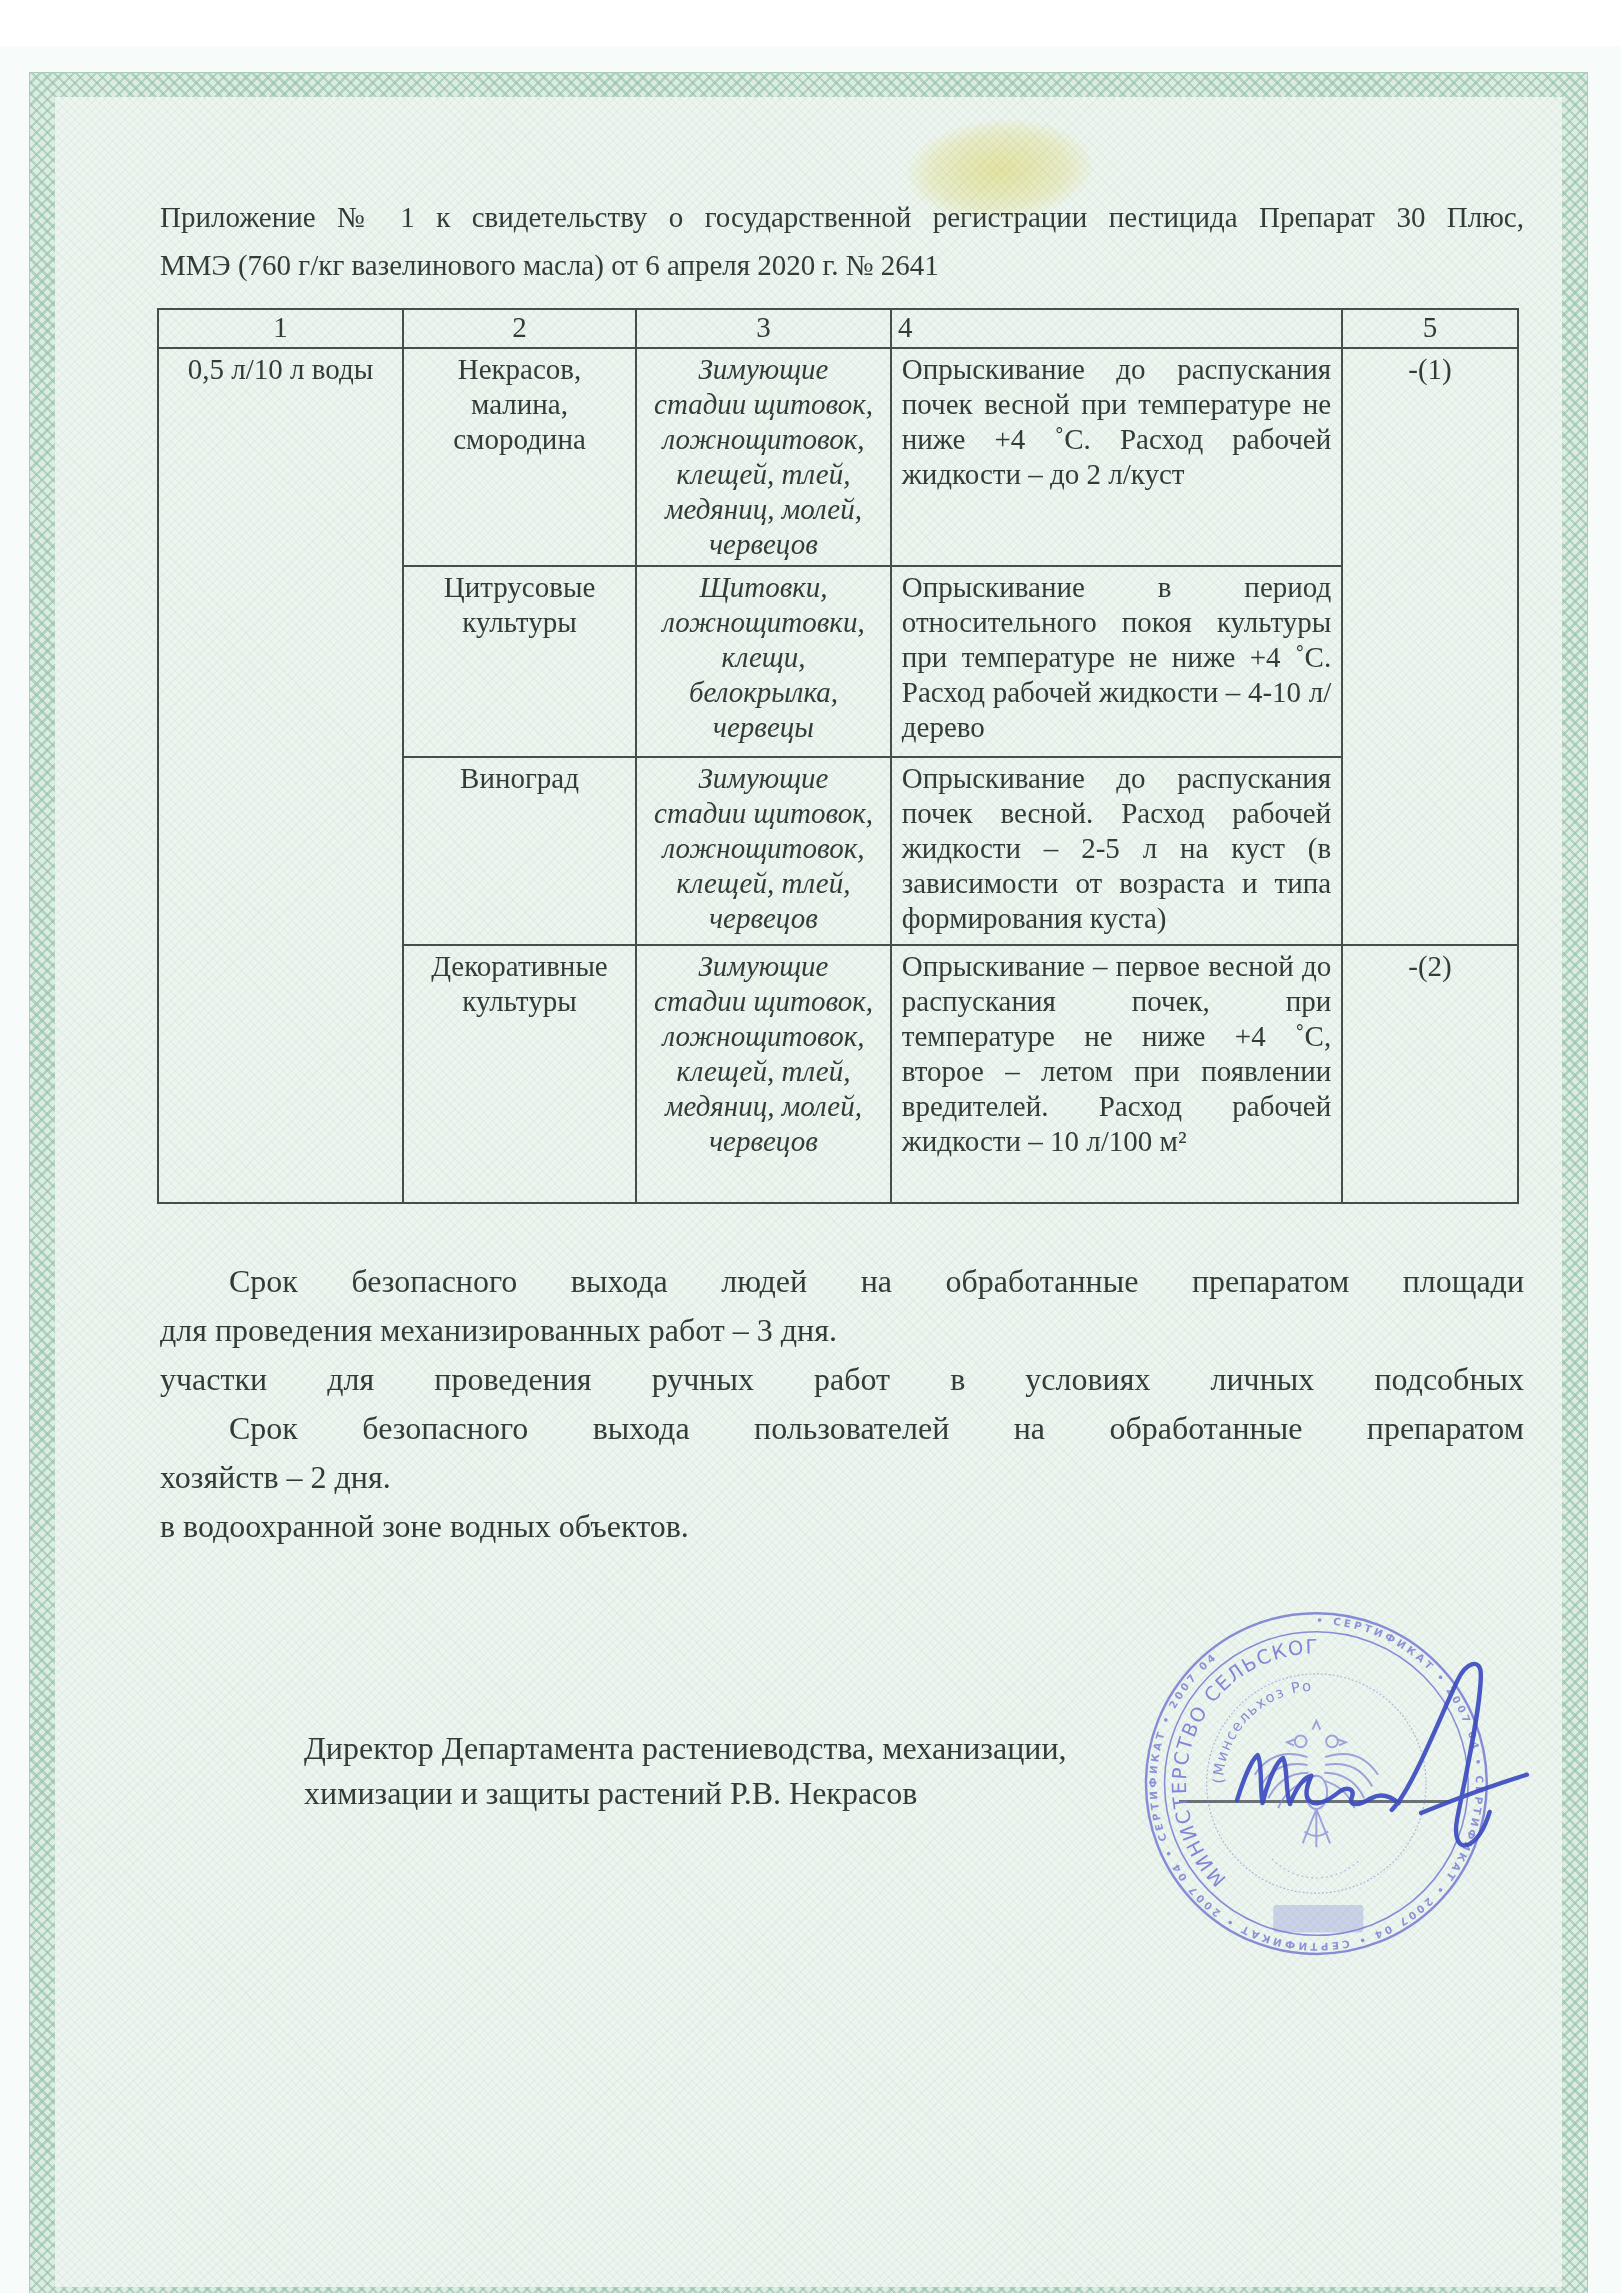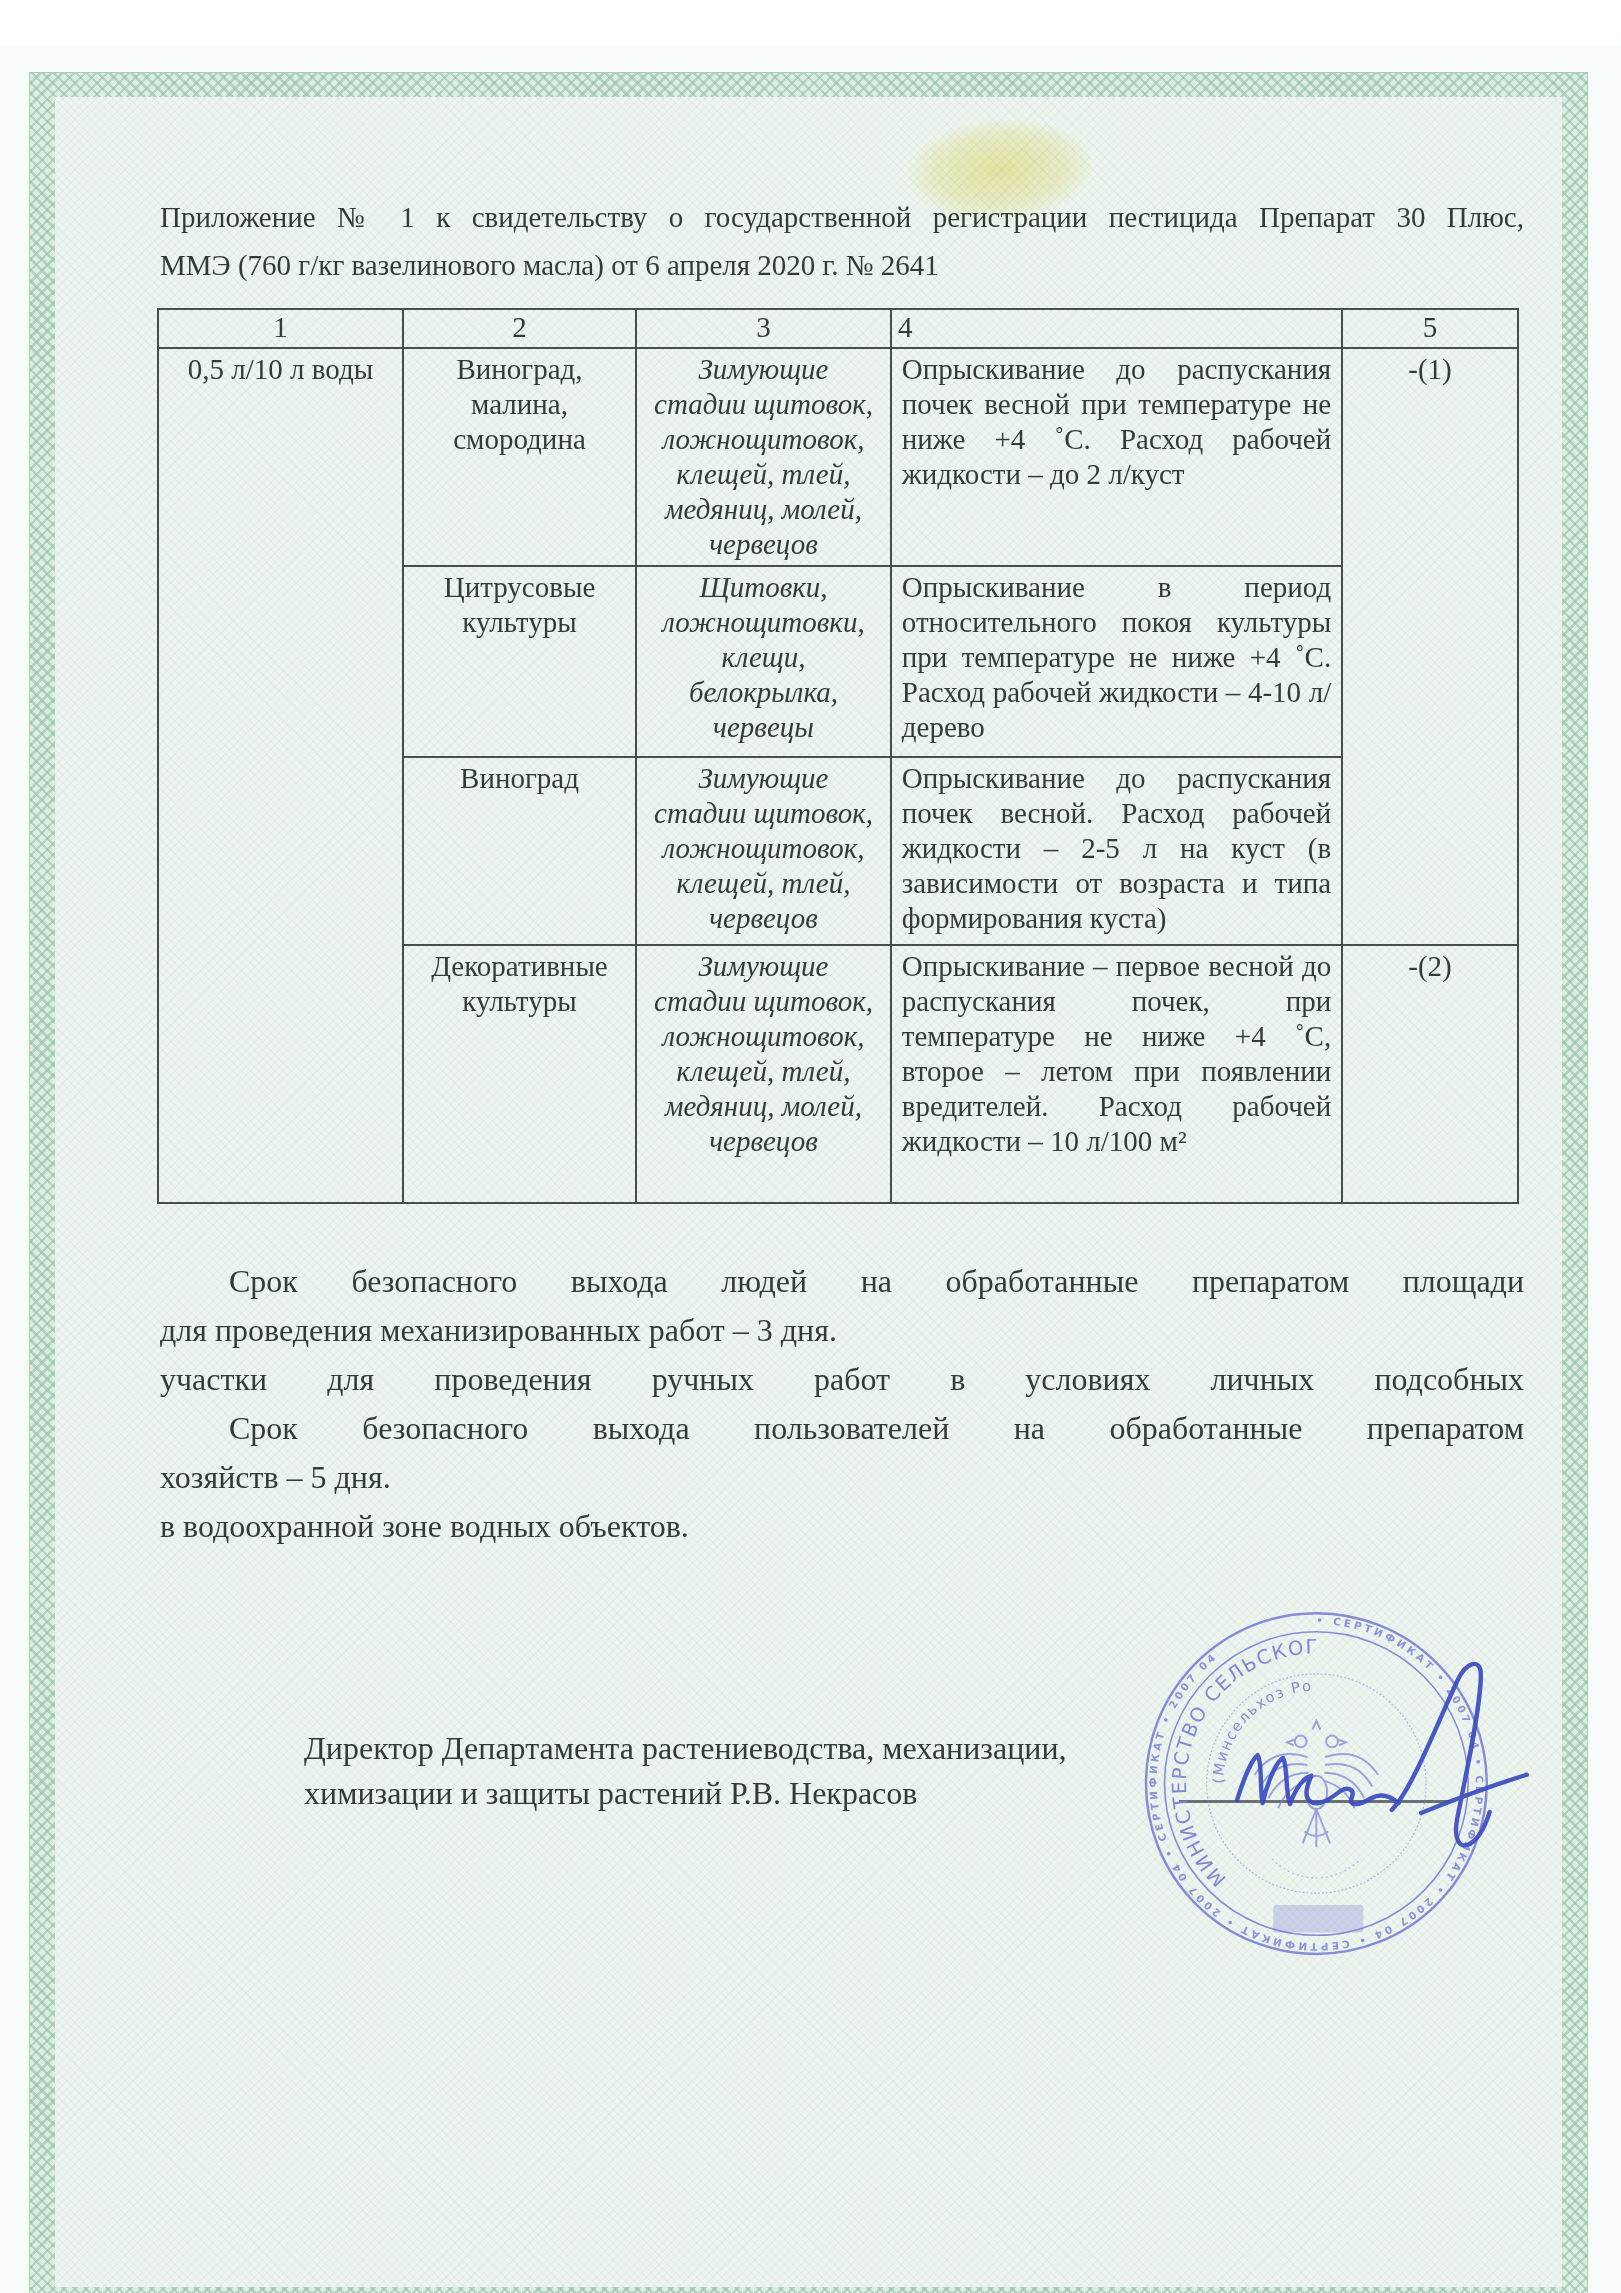--- a/index.html
+++ b/index.html
@@ -63,21 +63,21 @@
     <tbody>
         <tr style="height:39px">
       <th>1</th>
       <th>2</th>
       <th>3</th>
       <th class="h-left">4</th>
       <th>5</th>
     </tr>
     <tr style="height:205px">
       <td class="td-center" rowspan="4">0,5 л/10 л воды</td>
-      <td class="td-center">Виноград, малина, смородина</td>
+      <td class="td-center">Некрасов, малина, смородина</td>
       <td class="td-pests">Зимующие стадии щитовок, ложнощитовок, клещей, тлей, медяниц, молей, червецов</td>
       <td class="td-justify">Опрыскивание до распускания почек весной при температуре не ниже +4 ˚С. Расход рабочей жидкости – до 2 л/куст</td>
       <td class="td-center" rowspan="3">-(1)</td>
     </tr>
     <tr style="height:191px">
       <td class="td-center">Цитрусовые культуры</td>
       <td class="td-pests">Щитовки, ложнощитовки, клещи, белокрылка, червецы</td>
       <td class="td-justify">Опрыскивание в период относительного покоя культуры при температуре не ниже +4 ˚С. Расход рабочей жидкости – 4-10 л/дерево</td>
     </tr>
     <tr style="height:188px">
@@ -95,21 +95,21 @@
     </table>
 
   <div class="body-text">
     <p>
       <span class="jline indent">Срок безопасного выхода людей на обработанные препаратом площади</span>
       <span class="pline">для проведения механизированных работ – 3 дня.</span>
     </p>
     <p>
       <span class="jline">участки для проведения ручных работ в условиях личных подсобных</span>
       <span class="jline indent">Срок безопасного выхода пользователей на обработанные препаратом</span>
-      <span class="pline">хозяйств – 5 дня.</span>
+      <span class="pline">хозяйств – 2 дня.</span>
     </p>
     <p>
       <span class="pline">в водоохранной зоне водных объектов.</span>
     </p>
   </div>
 
   <div class="sig-block">
     <span class="pline">Директор Департамента растениеводства, механизации,</span>
     <span class="pline">химизации и защиты растений Р.В. Некрасов</span>
   </div>

